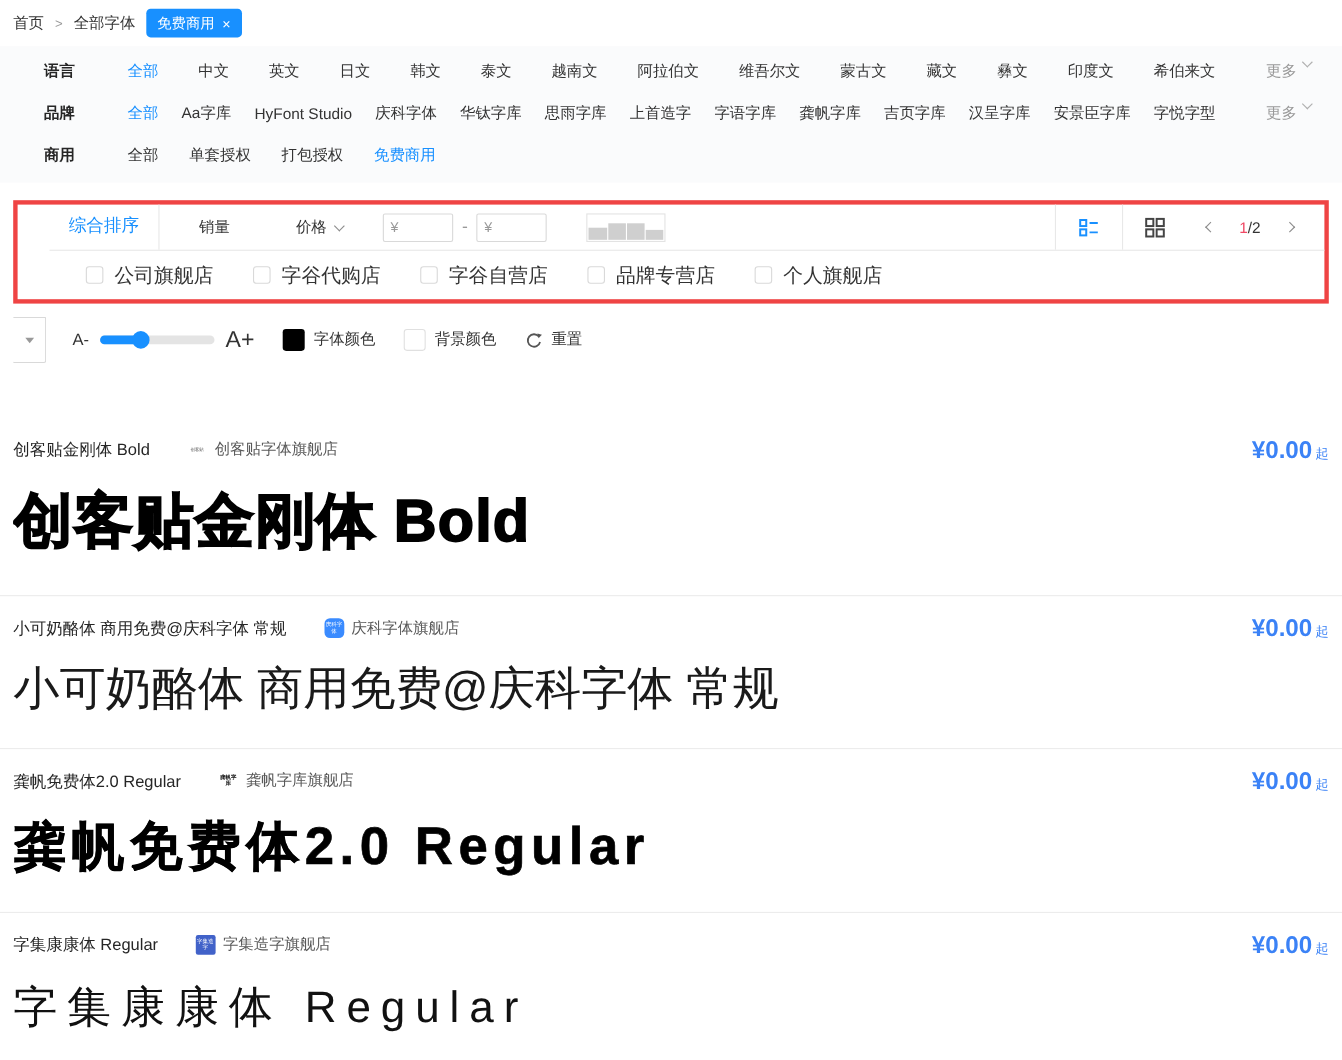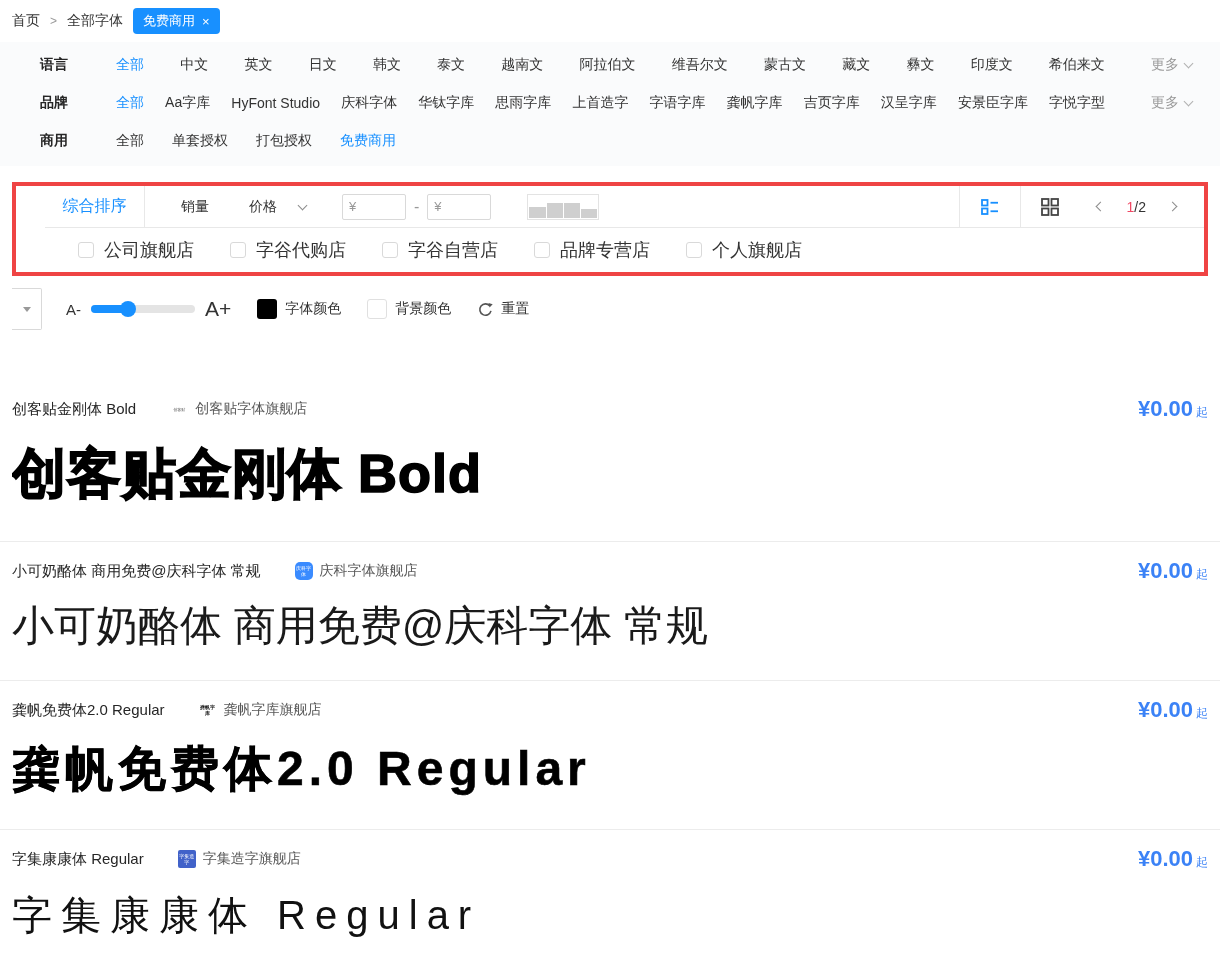--- a/index.html
+++ b/index.html
@@ -16,32 +16,32 @@
 
   
   .filter-panel { background:#fafbfc; padding:4px 0 6px; margin-top:2px; }
   .filter-row { display:flex; align-items:center; padding:10px 28px 10px 40px; font-size:14px; }
   .filter-label { font-weight:bold; width:76px; flex:0 0 76px; color:#262626; }
   .filter-items { display:flex; align-items:center; flex:1; }
   .filter-items.spread { justify-content:space-between; margin-right:46px; }
   .filter-items.gapped { gap:28px; }
   .fitem { color:#333; cursor:pointer; white-space:nowrap; }
   .fitem.active { color:#1890ff; }
-  .more { margin-left:auto; color:#999; display:flex; align-items:center; gap:6px; cursor:pointer; flex:0 0 auto; }
+  .more { margin-left:auto; color:#999; display:flex; gap:6px; cursor:pointer; flex:0 0 auto; }
   .chev { width:7px; height:7px; border-right:1.5px solid #b0b0b0; border-bottom:1.5px solid #b0b0b0;
     transform:rotate(45deg); margin-top:-3px; }
   .chev.dark { border-color:#8c8c8c; }
 
   
   .toolbar-box { margin:16px 12px 0; border:4px solid #ef4444; background:#fff;padding-left:29px; }
   .toolbar { display:flex; align-items:center; height:41px; }
   .sort-active { width:100px; text-align:center; color:#1890ff; border-right:1px solid #e8e8e8;
     line-height:40px; height:100%; cursor:pointer; }
   .sort-item { margin-left:36px; cursor:pointer; font-size:14px; }
-  .sort-price { display:flex; align-items:center; gap:22px; margin-left:40px; cursor:pointer; font-size:14px; }
+  .sort-price { display:flex; align-items:center; gap:8px; margin-left:60px; cursor:pointer; font-size:14px; }
   .price-range { display:flex; align-items:center; gap:8px; margin-left:36px; }
   .price-input { width:64px; height:26px; border:1px solid #d9d9d9; border-radius:2px; background:#fff;
     display:flex; align-items:center; padding:0 6px; color:#999; font-size:13px; }
   .range-dash { color:#999; }
   .histogram { margin-left:36px; width:72px; height:26px; border:1px solid #e3e3e3; background:#fff;
     display:flex; align-items:flex-end; padding:1px; gap:1px; }
   .histogram .bar { flex:1; background:#cfcfcf; }
   .toolbar-right { margin-left:auto; display:flex; align-items:center; height:100%; }
   .view-btn { height:100%; display:grid; place-items:center; cursor:pointer; }
   .view-btn.list { width:62px; border-left:1px solid #e8e8e8; border-right:1px solid #e8e8e8; }

